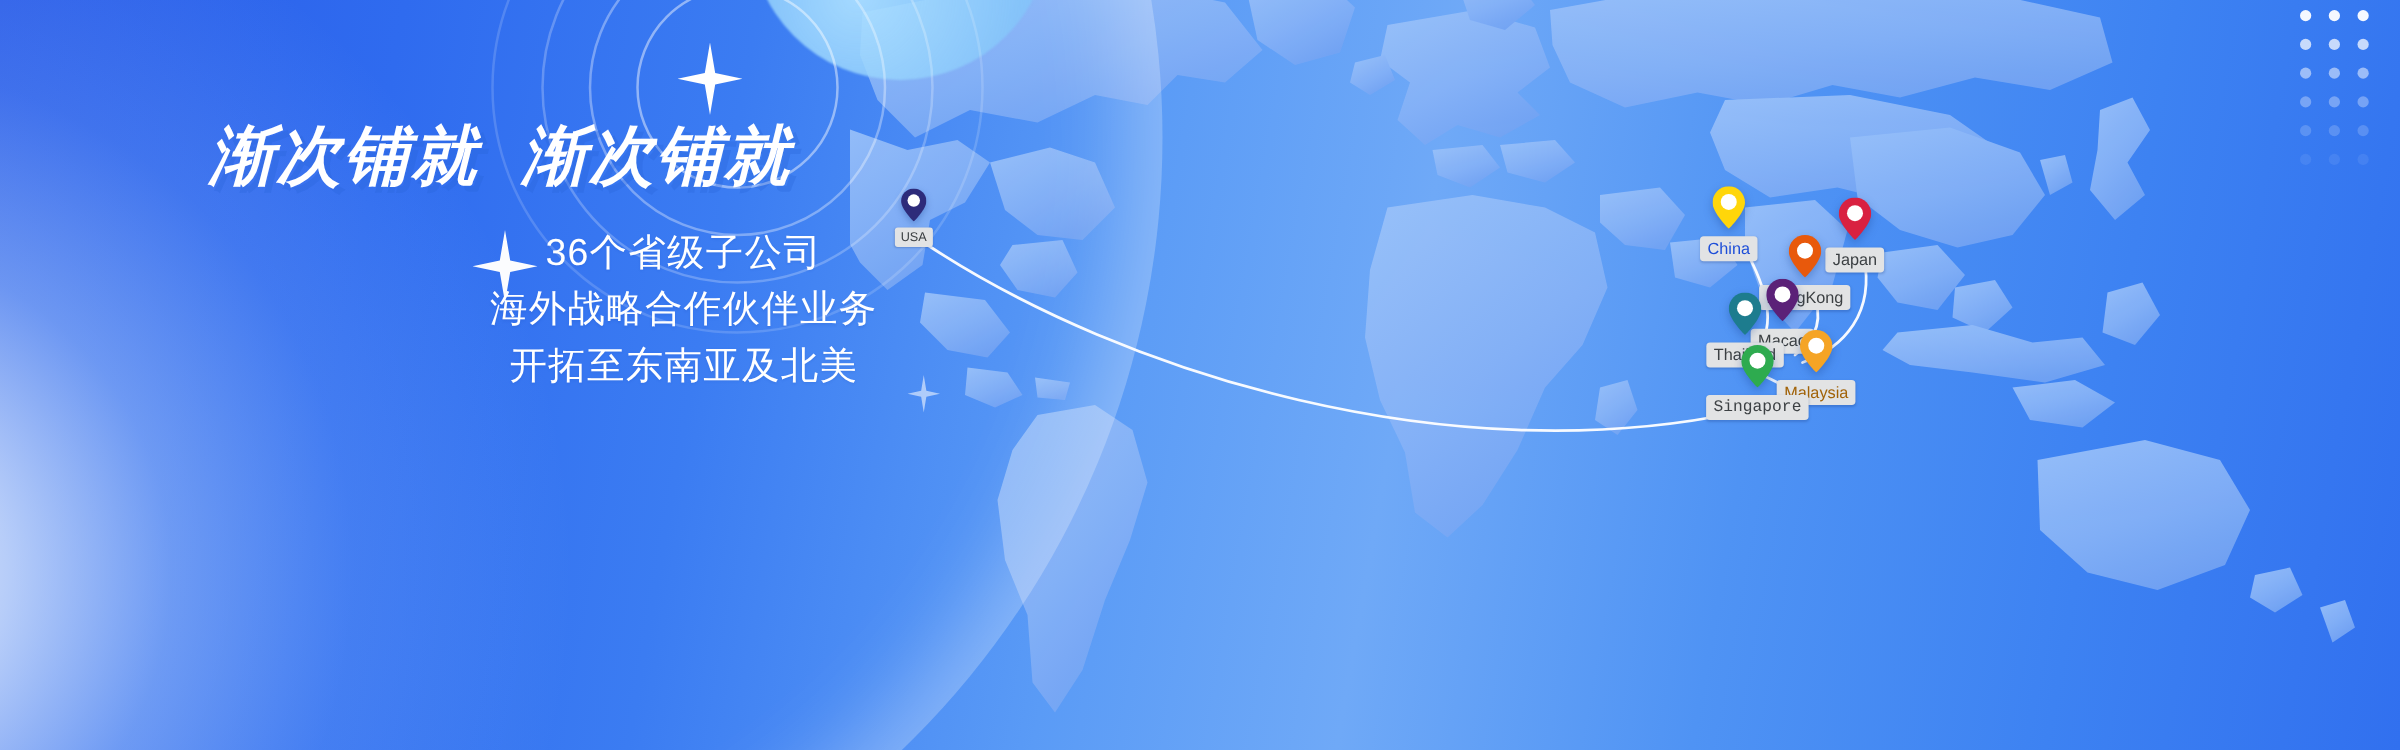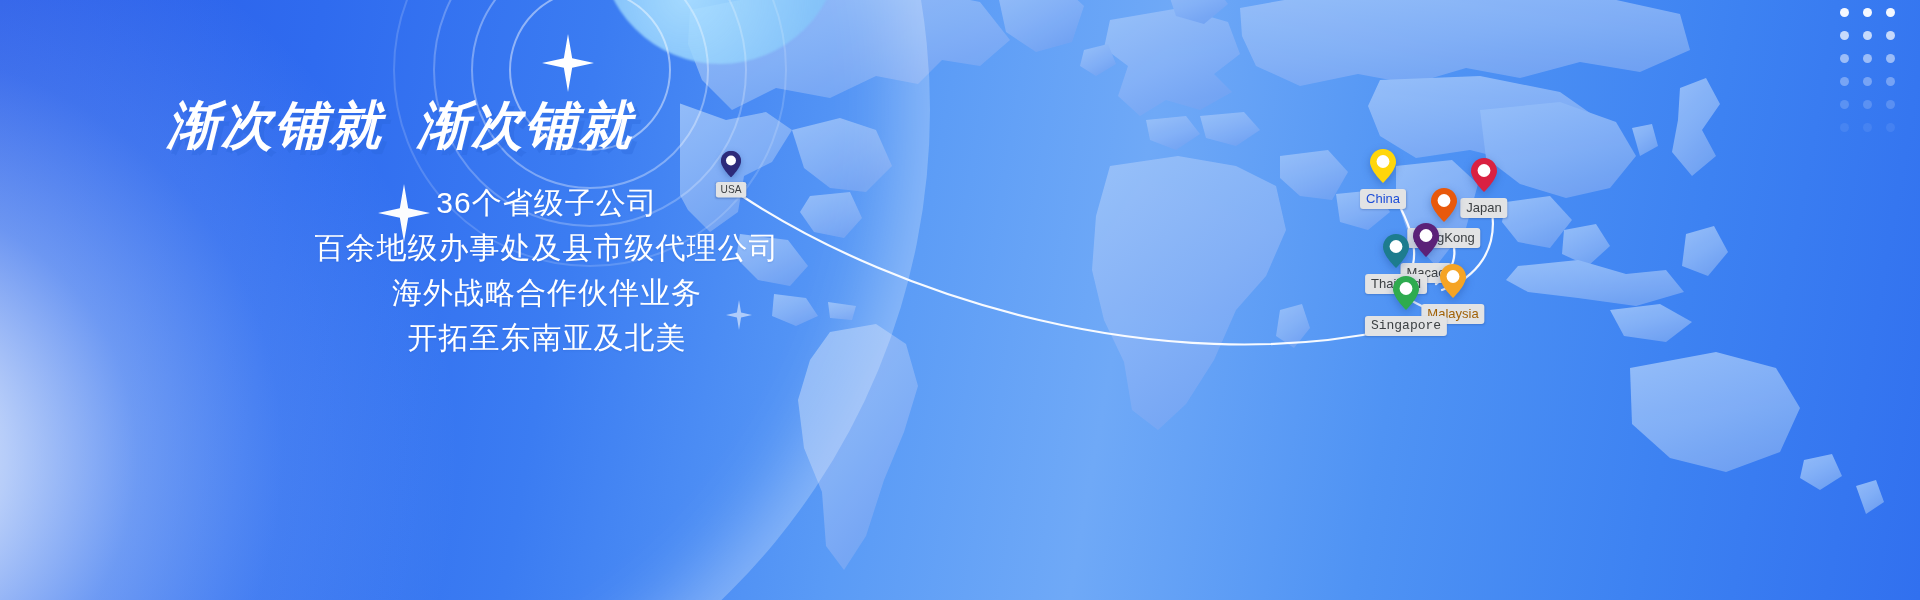--- a/index.html
+++ b/index.html
@@ -248,21 +248,20 @@
       <path d="M1450 234 C 1460 256, 1452 272, 1436 284" stroke-width="2.2" stroke-opacity=".95"></path>
       <path d="M1455 312 C 1440 322, 1424 322, 1412 318" stroke-width="2.2" stroke-opacity=".95"></path>
       <path d="M1410 300 C 1422 306, 1432 312, 1442 314" stroke-width="2.2" stroke-opacity=".85"></path>
     </g>
   </svg>
 
   <div class="copy">
     <h1 class="headline"><span>渐次铺就</span><span class="gap"></span><span>渐次铺就</span></h1>
     <ul class="sublist">
       <li>36个省级子公司</li>
-      <li>百余地级办事处及县市级代理公司</li>
       <li>海外战略合作伙伴业务</li>
       <li>开拓至东南亚及北美</li>
     </ul>
   </div>
 
   <div id="marker-host">
       <div class="pin sm" style="left: 731px; top: 181px;">
         <svg width="26" height="34" viewBox="0 0 26 34">
           <path d="M13 0 C5.8 0 0 5.8 0 13 C0 21.5 13 34 13 34 C13 34 26 21.5 26 13 C26 5.8 20.2 0 13 0 Z" fill="#2d2b7a"></path>
           <circle cx="13" cy="12.5" r="6.4" fill="#ffffff"></circle>

